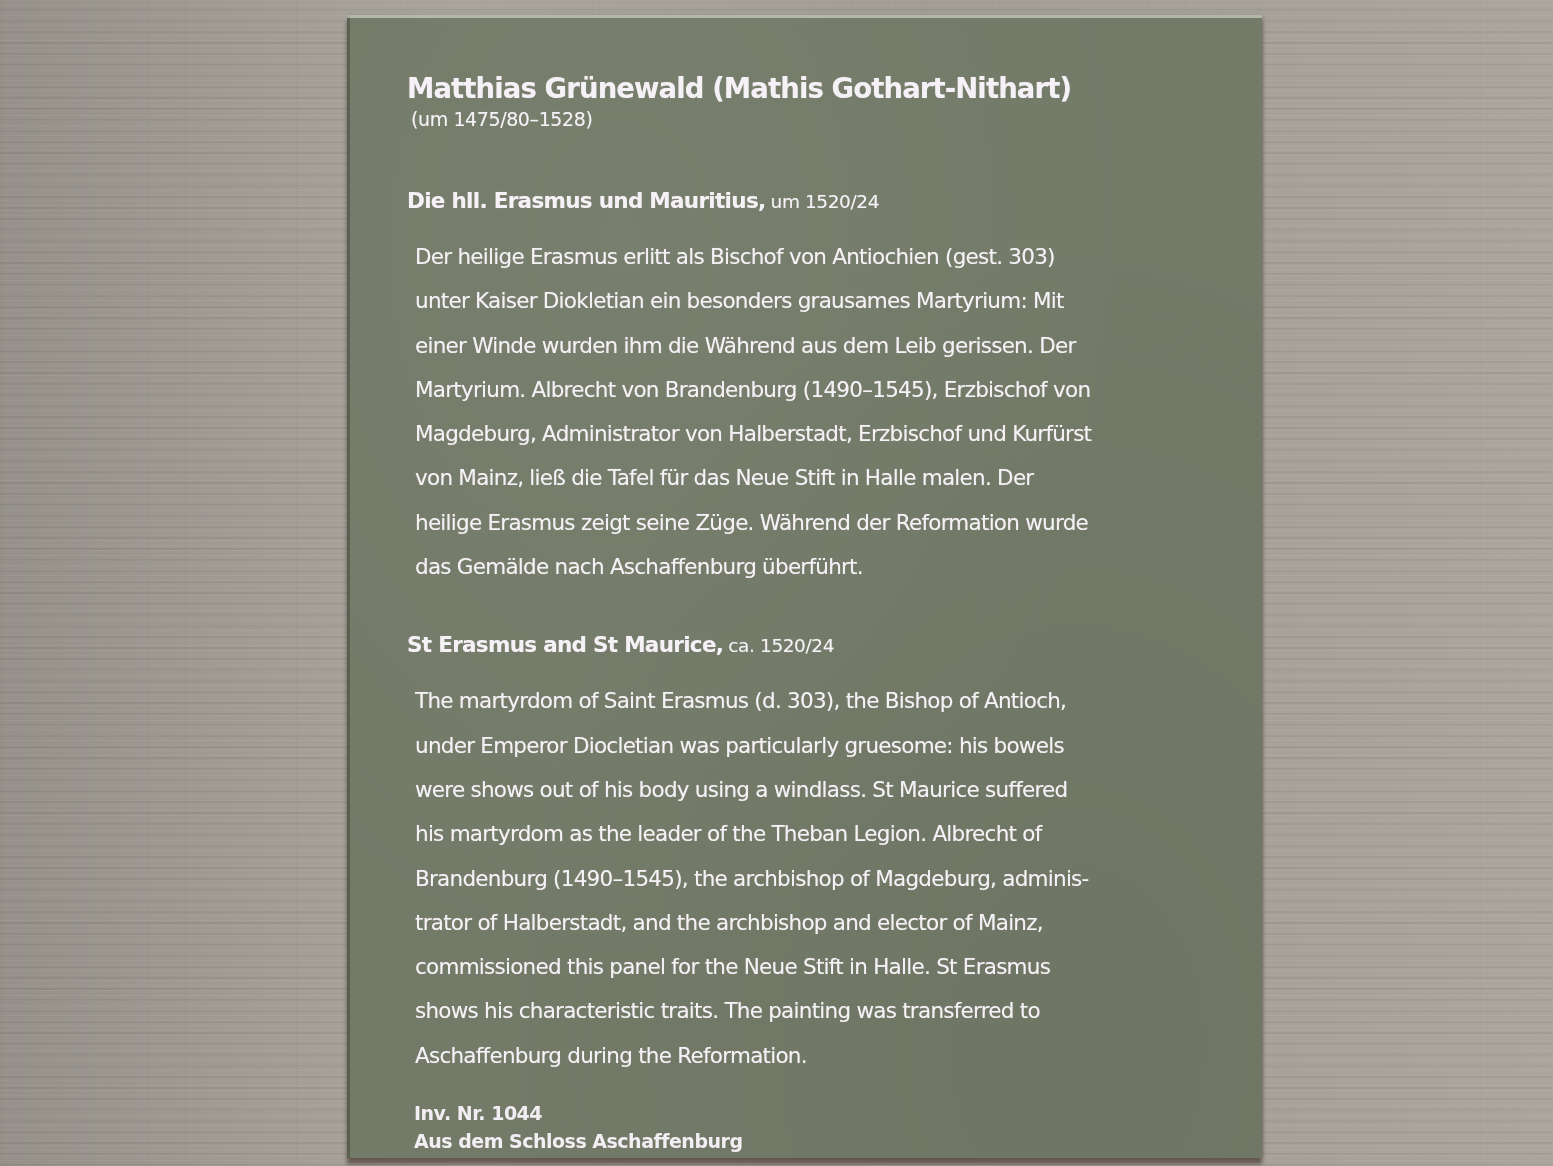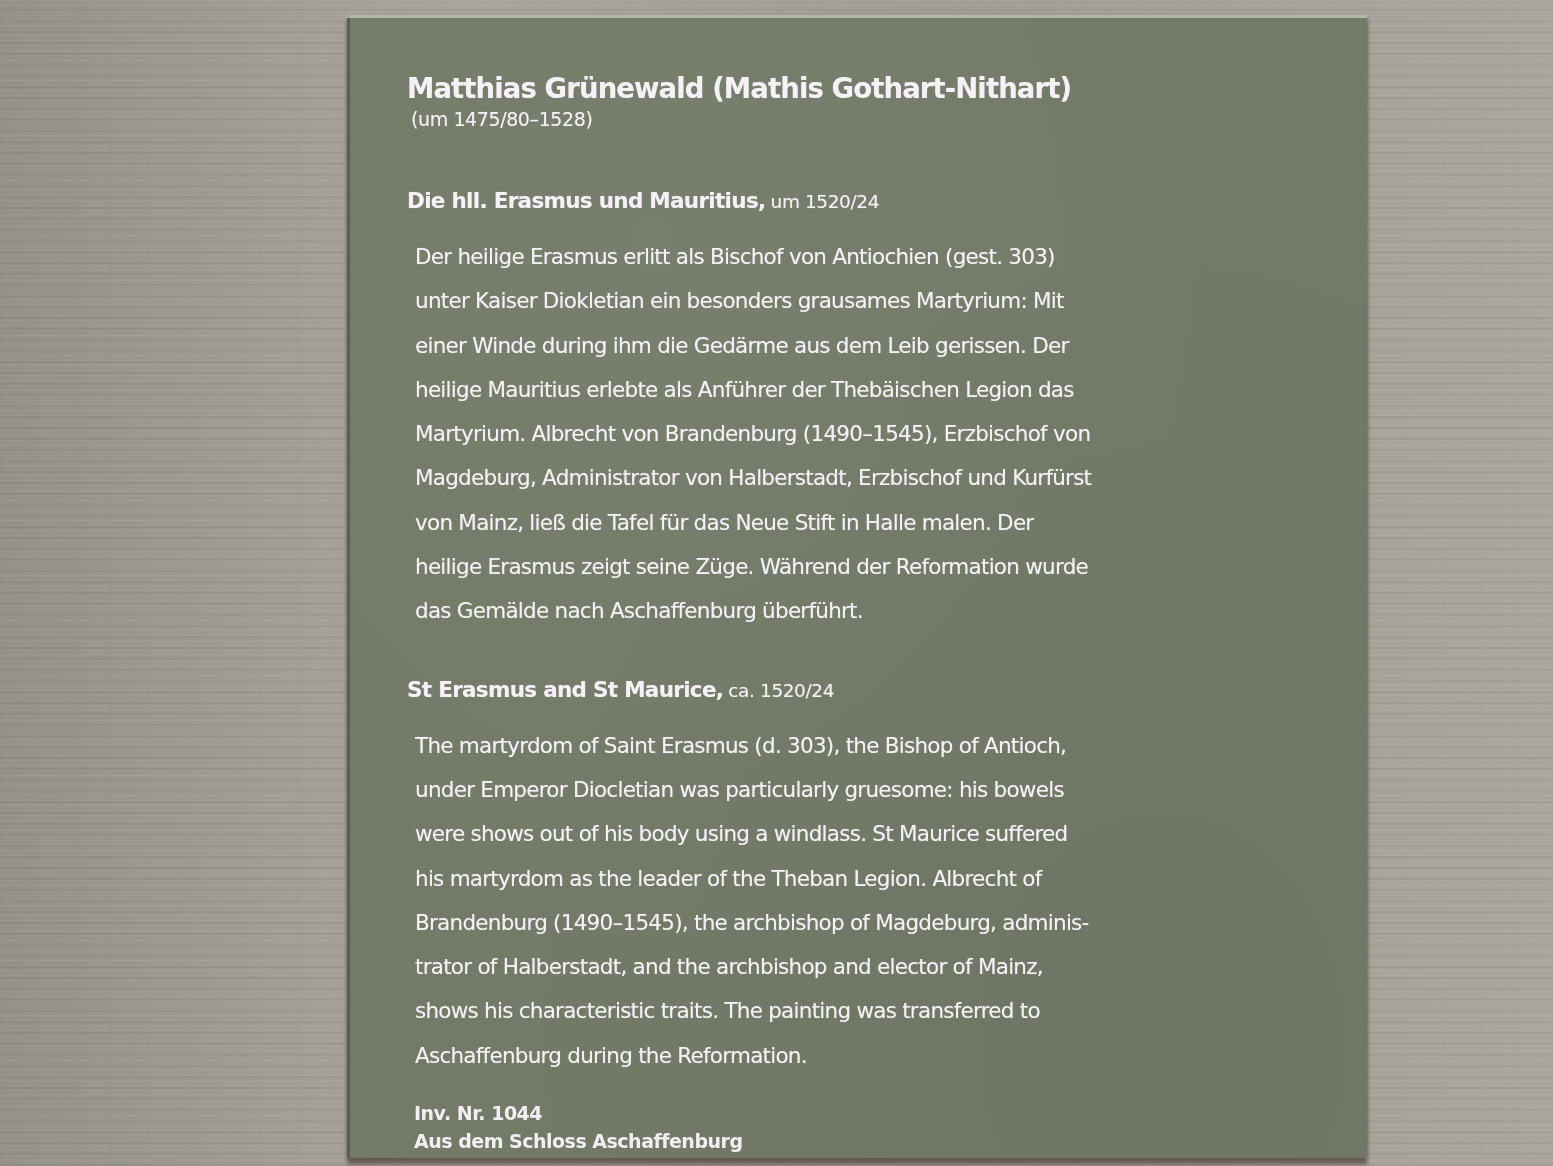--- a/index.html
+++ b/index.html
@@ -22,21 +22,21 @@
     .wall-shade-left {
       position: absolute;
       left: 0; top: 0;
       width: 350px; height: 1166px;
       background: linear-gradient(90deg, rgba(0,0,0,0.04), rgba(0,0,0,0));
     }
     .panel {
       position: absolute;
       left: 347px;
       top: 15px;
-      width: 1020px;
+      width: 915px;
       height: 1143px;
       background-color: #737a68;
       background-image:
         radial-gradient(ellipse at 30% 20%, rgba(255,255,255,0.035), transparent 60%),
         radial-gradient(ellipse at 80% 90%, rgba(0,0,0,0.04), transparent 60%);
       box-shadow:
         inset 0 3px 0 rgba(230,235,220,0.55),
         inset 3px 0 0 rgba(40,45,35,0.35),
         0 6px 4px rgba(50,30,20,0.55),
         2px 0 2px rgba(0,0,0,0.08);
@@ -119,41 +119,41 @@
     <p class="artist-dates">(um 1475/80–1528)</p>
 
     <div class="work-title-line de">
       <span class="work-title">Die hll. Erasmus und Mauritius,</span>
       <span class="work-date">um 1520/24</span>
     </div>
 
     <div class="desc">
       <p class="desc-line">Der heilige Erasmus erlitt als Bischof von Antiochien (gest. 303)</p>
       <p class="desc-line">unter Kaiser Diokletian ein besonders grausames Martyrium: Mit</p>
-      <p class="desc-line">einer Winde during ihm die Gedärme aus dem Leib gerissen. Der</p>
-      <p class="desc-line">heilige Mauritius erlebte als Anführer der Thebäischen Legion das</p>
+      <p class="desc-line">einer Winde wurden ihm die Während aus dem Leib gerissen. Der</p>
       <p class="desc-line">Martyrium. Albrecht von Brandenburg (1490–1545), Erzbischof von</p>
       <p class="desc-line">Magdeburg, Administrator von Halberstadt, Erzbischof und Kurfürst</p>
       <p class="desc-line">von Mainz, ließ die Tafel für das Neue Stift in Halle malen. Der</p>
       <p class="desc-line">heilige Erasmus zeigt seine Züge. Während der Reformation wurde</p>
       <p class="desc-line">das Gemälde nach Aschaffenburg überführt.</p>
     </div>
 
     <div class="work-title-line en">
       <span class="work-title">St Erasmus and St Maurice,</span>
       <span class="work-date">ca. 1520/24</span>
     </div>
 
     <div class="desc">
       <p class="desc-line">The martyrdom of Saint Erasmus (d. 303), the Bishop of Antioch,</p>
       <p class="desc-line">under Emperor Diocletian was particularly gruesome: his bowels</p>
       <p class="desc-line">were shows out of his body using a windlass. St Maurice suffered</p>
       <p class="desc-line">his martyrdom as the leader of the Theban Legion. Albrecht of</p>
       <p class="desc-line">Brandenburg (1490–1545), the archbishop of Magdeburg, adminis-</p>
       <p class="desc-line">trator of Halberstadt, and the archbishop and elector of Mainz,</p>
+      <p class="desc-line">commissioned this panel for the Neue Stift in Halle. St Erasmus</p>
       <p class="desc-line">shows his characteristic traits. The painting was transferred to</p>
       <p class="desc-line">Aschaffenburg during the Reformation.</p>
     </div>
 
   </div>
 
   <div class="footer">
     <p class="footer-line">Inv. Nr. 1044</p>
     <p class="footer-line">Aus dem Schloss Aschaffenburg</p>
   </div>

